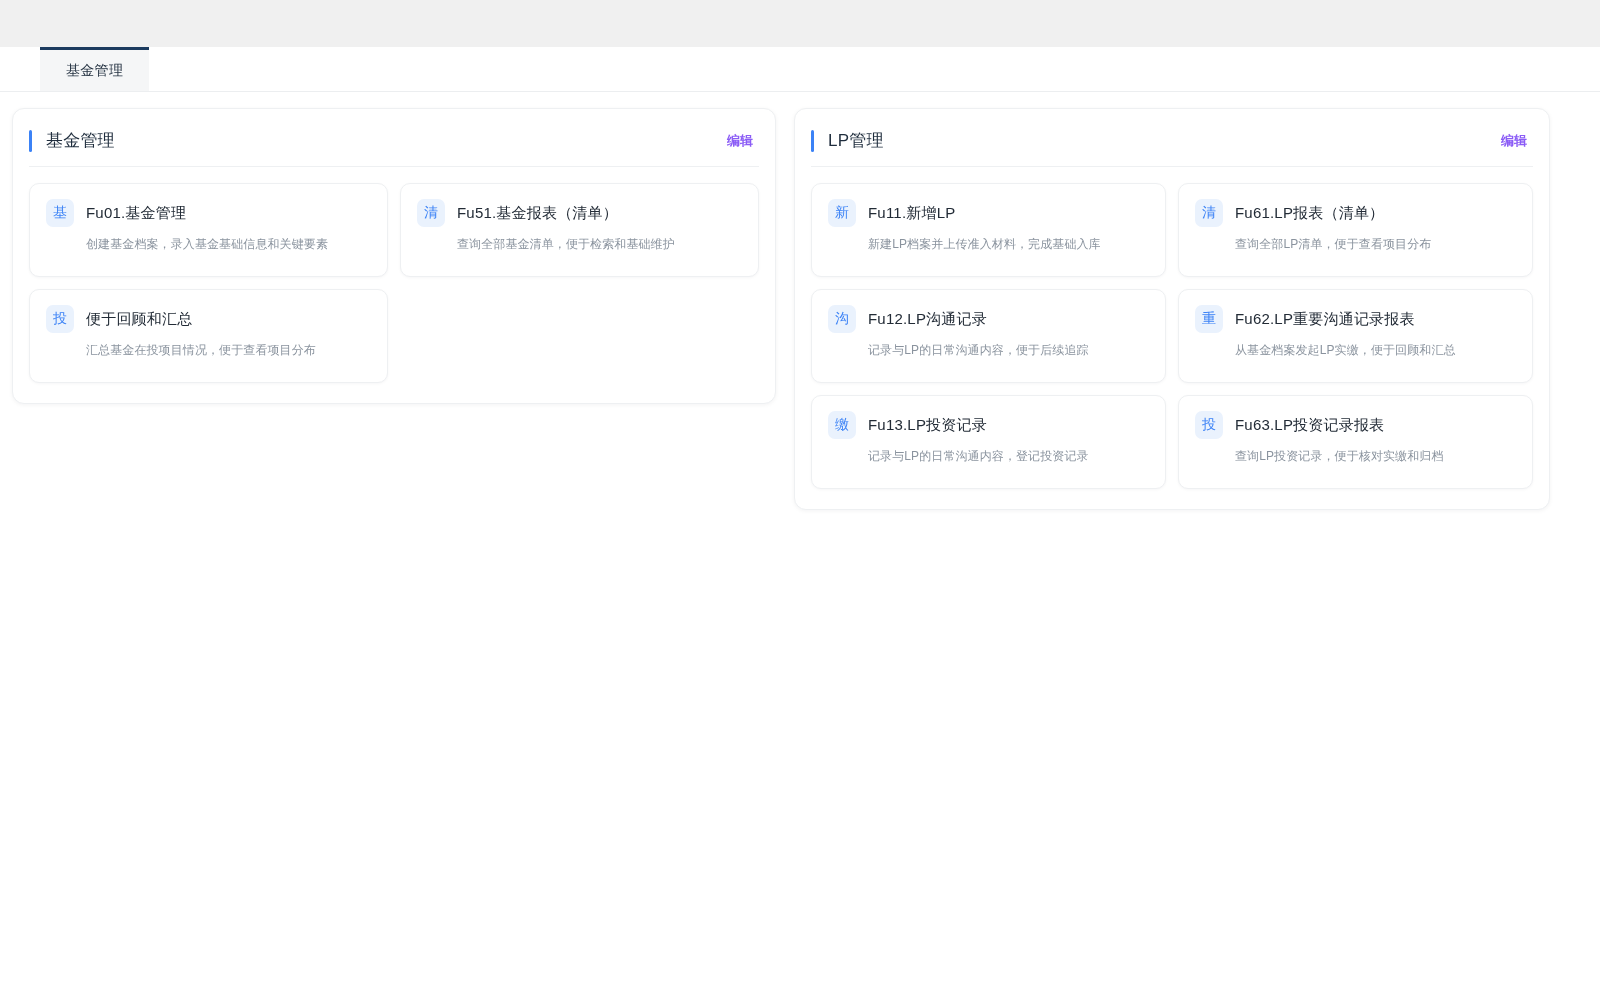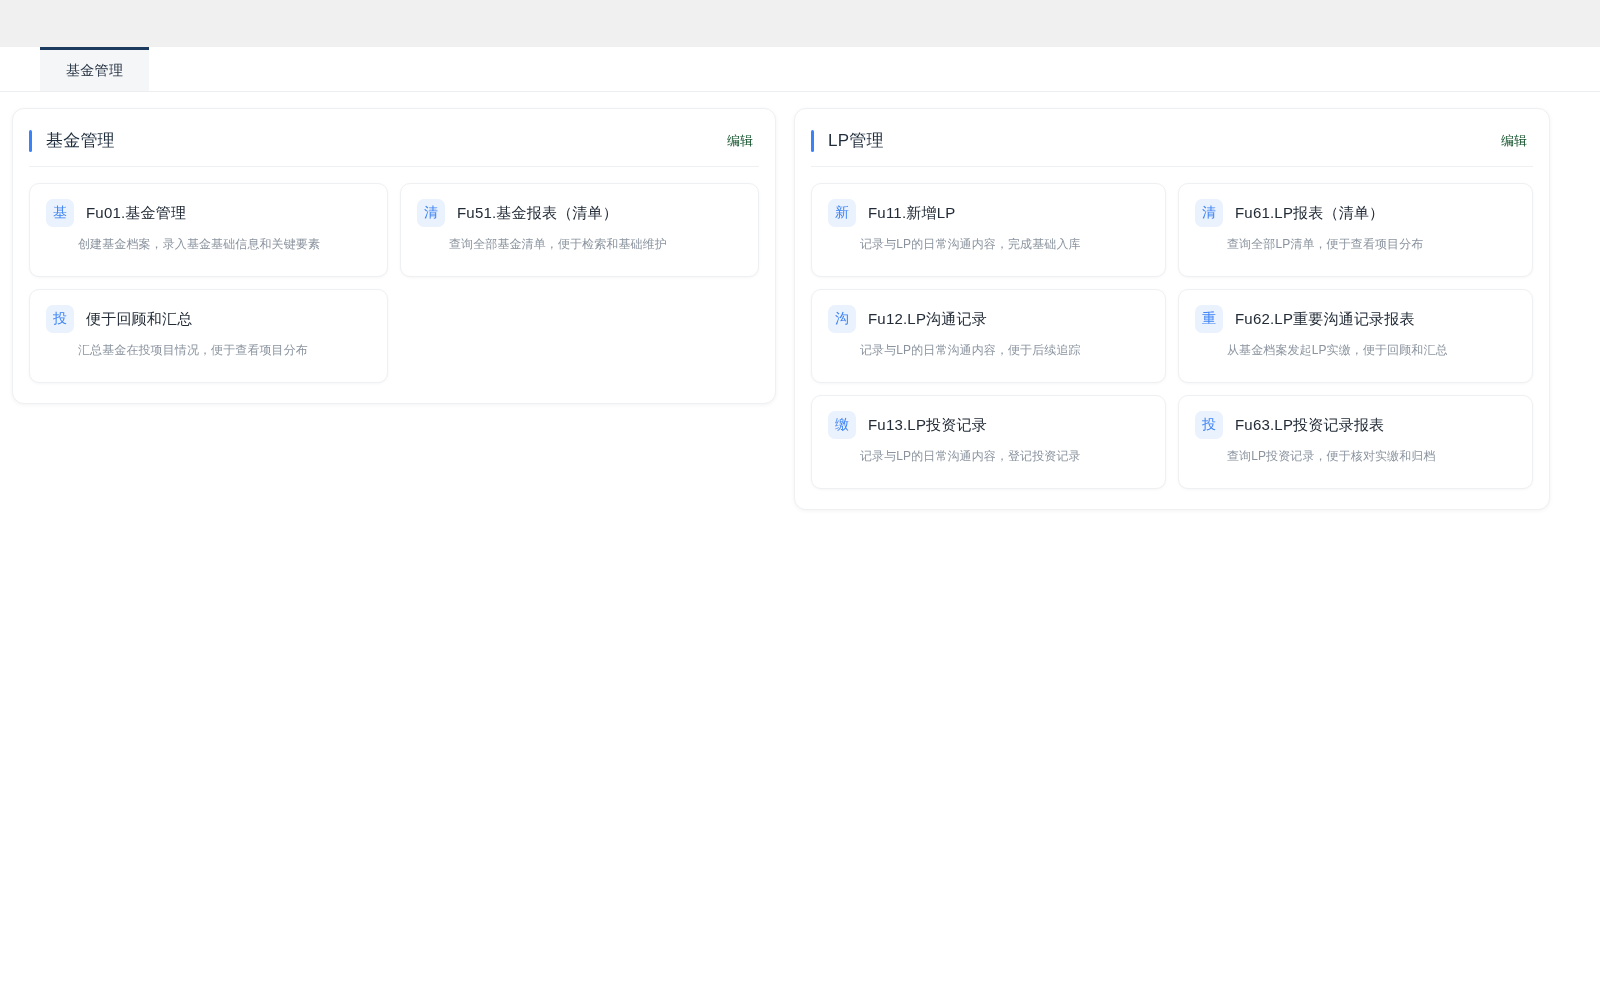--- a/index.html
+++ b/index.html
@@ -80,23 +80,23 @@
     margin-right: 14px;
   }
   .panel-title {
     font-size: 17px;
     color: #1f2d3d;
     font-weight: 400;
     letter-spacing: .2px;
   }
   .edit-link {
     font-size: 13px;
-    color: #14532d;
+    color: #8b5cf6;
     cursor: pointer;
-    font-weight: 400;
+    font-weight: 700;
     padding: 2px 4px;
   }
 
   
   .card-grid {
     display: grid;
     grid-template-columns: repeat(2, 1fr);
     gap: 12px 12px;
   }
 
@@ -127,21 +127,21 @@
     flex: 0 0 auto;
     font-weight: 400;
   }
   .fc-title {
     font-size: 15px;
     color: #222b36;
     letter-spacing: .2px;
   }
   .fc-desc {
     margin-top: 9px;
-    margin-left: 32px;
+    margin-left: 40px;
     font-size: 12px;
     color: #8a939e;
     letter-spacing: .1px;
     line-height: 1.4;
   }
 </style>
 </head>
 <body>
 
 <div class="top-band"></div>
@@ -198,21 +198,21 @@
       </div>
       <span class="edit-link">编辑</span>
     </div>
 
     <div class="card-grid">
       <div class="feature-card">
         <div class="fc-top">
           <span class="fc-badge">新</span>
           <span class="fc-title">Fu11.新增LP</span>
         </div>
-        <div class="fc-desc">记录与LP的日常沟通内容，完成基础入库</div>
+        <div class="fc-desc">新建LP档案并上传准入材料，完成基础入库</div>
       </div>
 
       <div class="feature-card">
         <div class="fc-top">
           <span class="fc-badge">清</span>
           <span class="fc-title">Fu61.LP报表（清单）</span>
         </div>
         <div class="fc-desc">查询全部LP清单，便于查看项目分布</div>
       </div>
 

